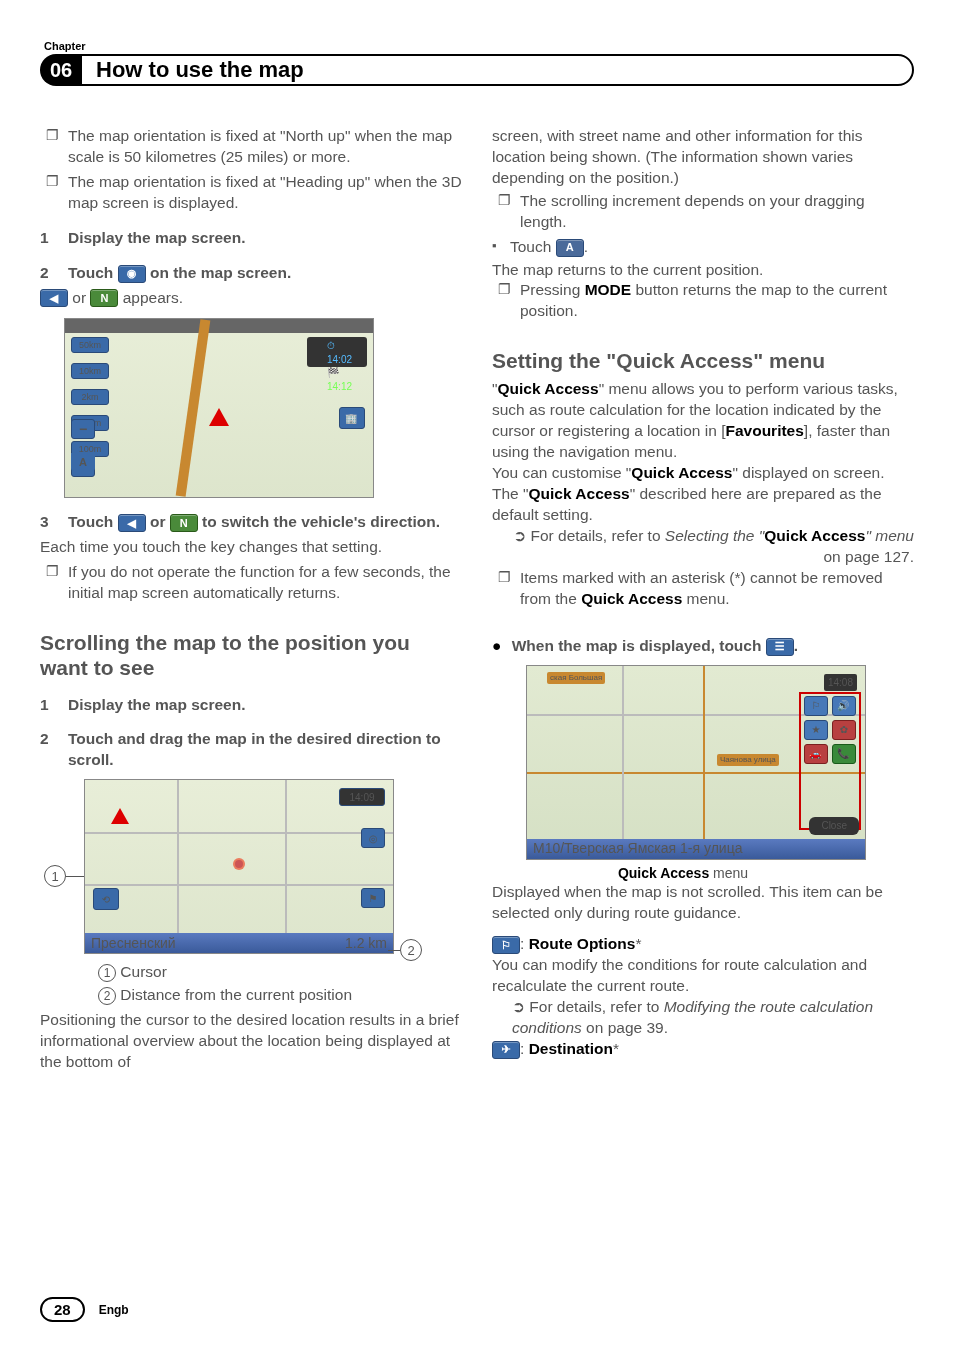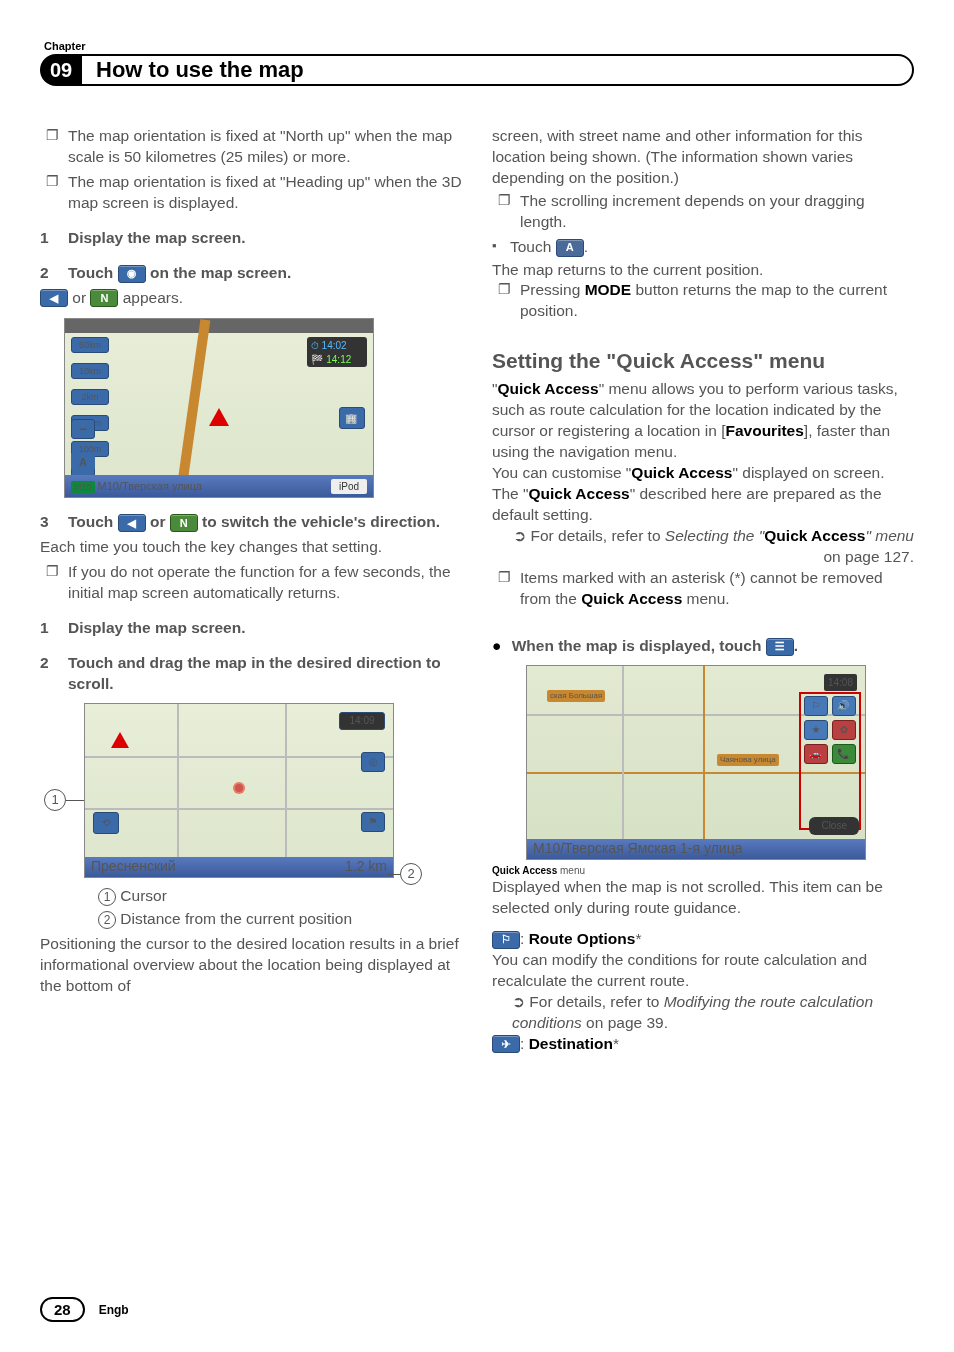--- a/index.html
+++ b/index.html
@@ -161,21 +161,21 @@
     display:flex; align-items:center; justify-content:center; font-size:14px; font-weight:bold;
     border:1px solid #2a4a78;
   }
   .a-btn {
     position:absolute; left:6px; bottom:26px; width:24px; height:18px;
     background:#3a6aa8; color:#c00; border-radius:0 0 3px 3px;
     display:flex; align-items:center; justify-content:center; font-size:11px; font-weight:bold;
   }
   .time-box {
     position:absolute; right:6px; top:18px; width:60px; height:30px;
-    background:#333; color:#4af; font-size:10px; padding:2px 4px; border-radius:3px;
+    background:#333; color:#4af; font-size:10px; padding:2px 20px; border-radius:3px;
   }
   .arrow-center {
     position:absolute; left:50%; top:55%; transform:translate(-50%,-50%);
     width:0; height:0; border-left:10px solid transparent; border-right:10px solid transparent;
     border-bottom:18px solid #d00;
   }
   .road-line {
     position:absolute; left:40%; top:0; width:10px; height:100%;
     background:#c88830; transform:rotate(8deg);
   }
@@ -229,31 +229,31 @@
   }
   .page-oval {
     border:2px solid #000; border-radius:14px; padding:2px 12px; font-weight:bold; font-size:15px;
   }
   .engb { font-size:12px; font-weight:bold; }
   .arrow-ref::before { content:"➲ "; color:#555; }
   .square-bul { list-style:none; padding-left:18px; }
   .square-bul li { position:relative; margin-bottom:2px; }
   .square-bul li::before { content:"▪"; position:absolute; left:-18px; font-size:13px; color:#555;}
   .dot-bul::before { content:"● "; font-weight:bold; color:#000; margin-right: 6px; }
-  .qa-caption { text-align:left; margin-right:40px; font-size:10px; margin-top:2px; }
+  .qa-caption { text-align:center; margin-right:40px; font-size:14px; margin-top:2px; }
   .street-label { position:absolute; background:#c88830; color:#333; font-size:8px;
     padding:1px 3px; border-radius:2px; }
   .red-box { position:absolute; border:2px solid #c00; }
 </style>
 </head>
 <body>
 
 <div class="chapter-label">Chapter</div>
 <div class="chapter-bar">
-  <div class="chapter-num">09</div>
+  <div class="chapter-num">06</div>
   <div class="chapter-title-wrap">
     <div class="chapter-title">How to use the map</div>
   </div>
 </div>
 
 <div class="columns">
 
   <div class="col">
     <ul class="bul-list">
       <li>The map orientation is fixed at "North up" when the map scale is 50 kilometres (25 miles) or more.</li>
@@ -294,44 +294,38 @@
         <div class="pm-btn">−</div>
         <div class="pm-btn">+</div>
       </div>
       <div class="time-box">
         <div style="color:#5bf">⏱ <span>14:02</span></div>
         <div style="color:#7f5">🏁 <span>14:12</span></div>
       </div>
       <div class="blob-icon" style="right:8px; top:88px; width:26px; height:22px;">🏢</div>
       <div class="arrow-center"></div>
       <div class="a-btn">A</div>
-      <div class="map-bottom">
-        <div>
-          <span style="background:#0a8a3a;padding:1px 3px;border-radius:2px;font-size:9px;">M10</span>
-          <span>М10/Тверская улица</span>
-        </div>
-        <span class="ipod-box">iPod</span>
-      </div>
     </div>
 
     <div class="num-step" style="margin-top:14px;">
       <span class="n">3</span>
       <span class="t">
         <span>Touch </span>
         <span class="inline-icon">◀</span>
         <span> or </span>
         <span class="inline-icon green">N</span>
         <span> to switch the vehicle's direction.</span>
       </span>
     </div>
     <p class="sub-para">Each time you touch the key changes that setting.</p>
     <ul class="bul-list" style="margin-top:4px;">
       <li>If you do not operate the function for a few seconds, the initial map screen automatically returns.</li>
     </ul>
 
+    <div class="section-h">Scrolling the map to the position you want to see</div>
 
     <div class="num-step">
       <span class="n">1</span>
       <span class="t">Display the map screen.</span>
     </div>
     <div class="num-step">
       <span class="n">2</span>
       <span class="t">Touch and drag the map in the desired direction to scroll.</span>
     </div>
 
@@ -415,21 +409,21 @@
       <span class="inline-icon">☰</span><span>.</span>
     </p>
 
     <div class="map-img3">
       <div class="map-streets">
         <div class="street" style="left:0;top:25%;width:100%;height:2px;"></div>
         <div class="street" style="left:0;top:55%;width:100%;height:2px;background:#c88830;"></div>
         <div class="street" style="left:28%;top:0;width:2px;height:100%;"></div>
         <div class="street" style="left:52%;top:0;width:2px;height:100%;background:#c88830;"></div>
       </div>
-      <div class="street-label" style="left:20px; top:24px;">ская Большая</div>
+      <div class="street-label" style="left:20px; top:6px;">ская Большая</div>
       <div class="street-label" style="left:190px; top:88px;">Чаянова улица</div>
       <div class="qa-time">14:08</div>
       <div class="red-box" style="right:4px; top:26px; width:62px; height:138px;"></div>
       <div class="qa-panel">
         <div class="qa-row">
           <div class="qa-icon">⚐</div>
           <div class="qa-icon">🔊</div>
         </div>
         <div class="qa-row">
           <div class="qa-icon">★</div>

